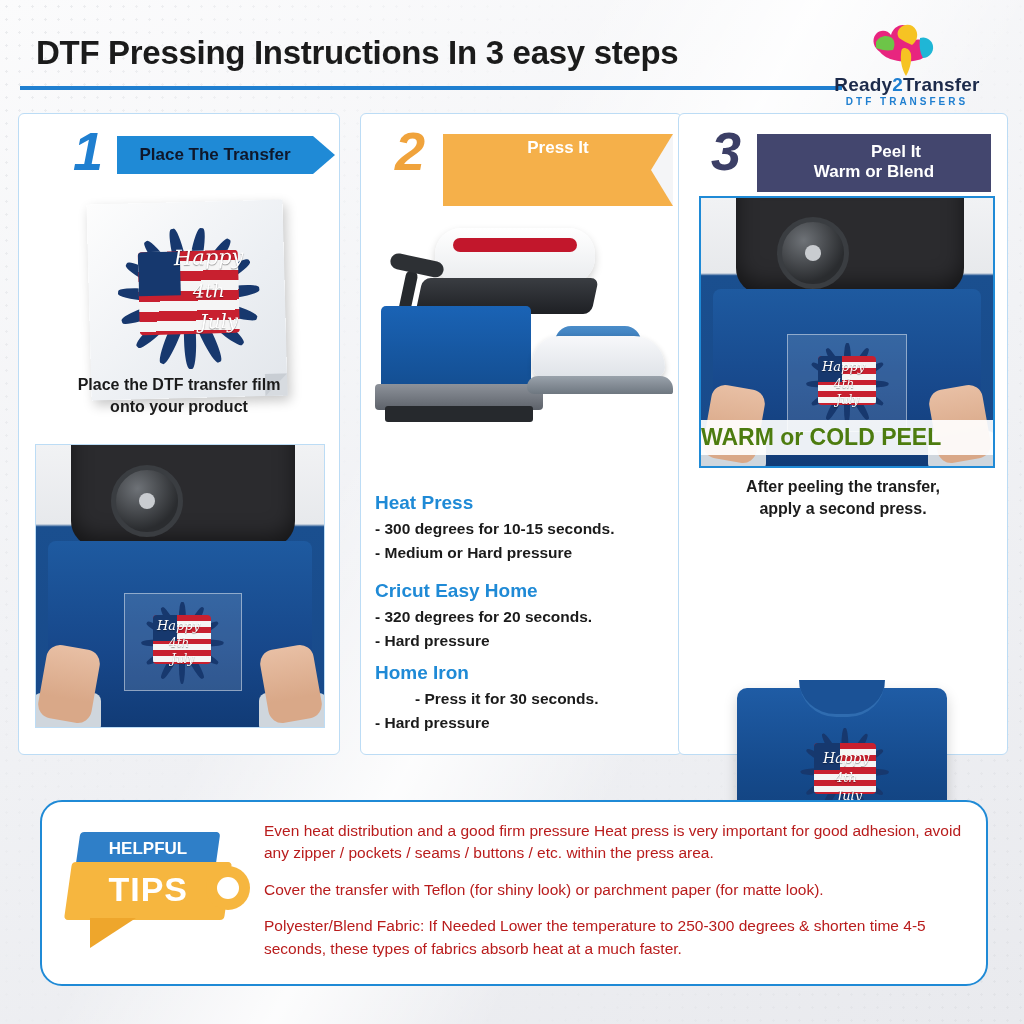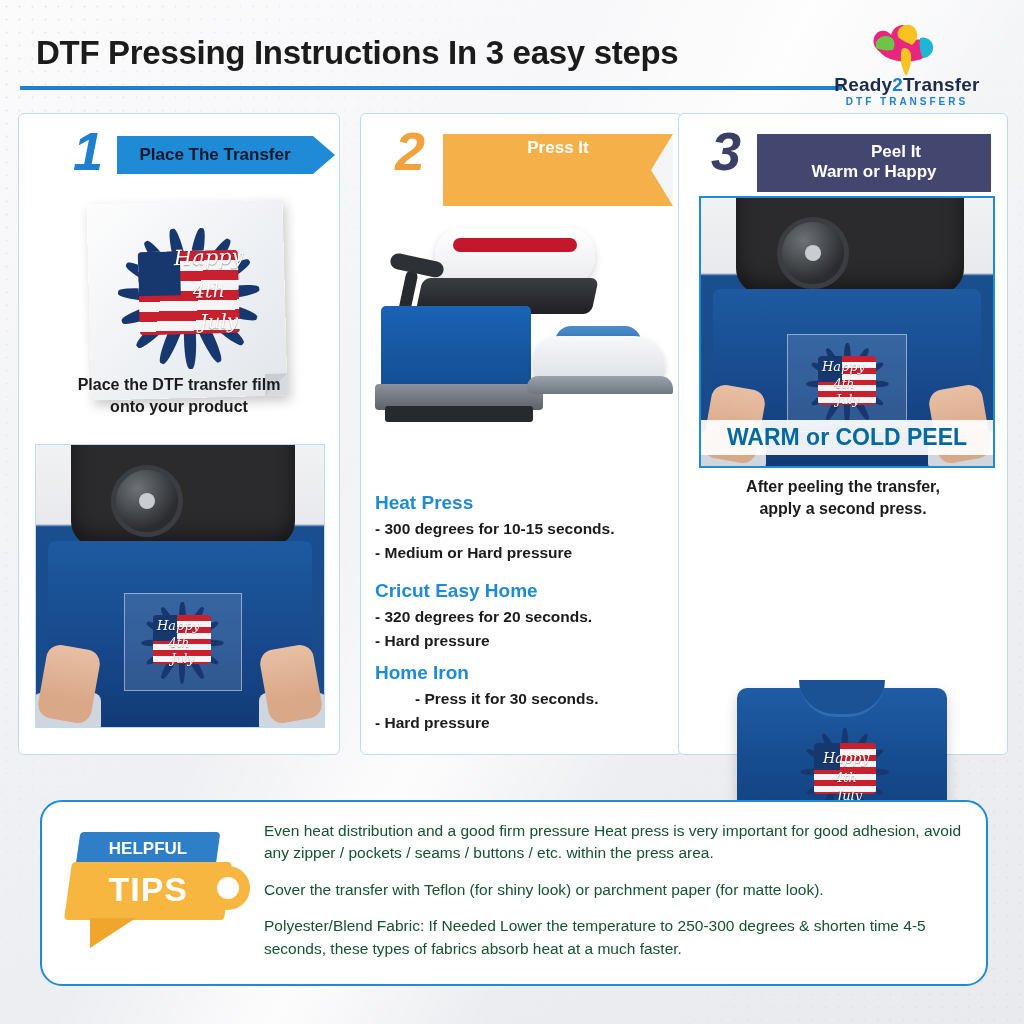--- a/index.html
+++ b/index.html
@@ -244,22 +244,22 @@
     background:linear-gradient(180deg,#9aa2ab 0%,#6e7780 100%);
     border-radius:26px 30px 6px 16px;
   }
 
   
   .spec-h{position:absolute;font-size:19px;font-weight:bold;color:#1f8ad6;}
   .spec-l{position:absolute;font-size:15.5px;font-weight:bold;color:#1b1b1b;}
 
   
   .peel-label{
-    position:absolute;left:0;width:100%;text-align:center;
-    font-size:23px;font-weight:bold;color:#0369a1;
+    position:absolute;left:0;width:100%;
+    font-size:23px;font-weight:bold;color:#4d7c0f;
   }
 
   
   .folded{
     position:absolute;left:58px;top:556px;width:210px;height:180px;
   }
   .folded-body{
     position:absolute;left:0;top:18px;width:210px;height:150px;border-radius:10px;
     background:linear-gradient(180deg,#1f5ca5 0%,#154a8c 55%,#113f79 100%);
     box-shadow:0 6px 14px rgba(0,0,0,.18);
@@ -301,21 +301,21 @@
   }
   .badge-sun{
     position:absolute;left:138px;top:40px;width:44px;height:44px;border-radius:50%;
     background:#f6b63f;
   }
   .badge-sun:after{
     content:"";position:absolute;left:11px;top:11px;width:22px;height:22px;border-radius:50%;background:#fff;
   }
   .tips-text{
     position:absolute;left:222px;top:18px;width:700px;
-    font-size:15.5px;color:#14532d;line-height:1.45;
+    font-size:15.5px;color:#b91c1c;line-height:1.45;
   }
   .tips-text p{margin:0 0 14px 0;}
 </style>
 </head>
 <body>
 
 <div class="page"></div>
 
 <div class="wrap">
 
@@ -447,21 +447,21 @@
     <div class="spec-l" style="left:14px;top:576px;margin-left:40px;">- Press it for 30 seconds.</div>
     <div class="spec-l" style="left:14px;top:600px;">- Hard pressure</div>
   </div>
 
   <div class="card" id="card3">
 
     <div class="ribbon" id="rib3">
       <div class="bar"></div>
       <div class="rib-num">3</div>
       <div class="l1">Peel It</div>
-      <div class="l2">Warm or Happy</div>
+      <div class="l2">Warm or Blend</div>
     </div>
 
     <div class="photo bordered press-photo" style="left:20px;top:82px;width:292px;height:268px;border:2px solid #1f8ad6;">
       <div class="press-arm"></div>
       <div class="press-knob"></div>
       <div class="tee"></div>
       <div class="tee-art-box" style="left:86px;top:136px;width:118px;height:96px;">
         <div class="art" style="left:16px;top:6px;width:86px;height:86px;">
           <div class="rays">
             <i style="transform:rotate(0deg)"></i>

